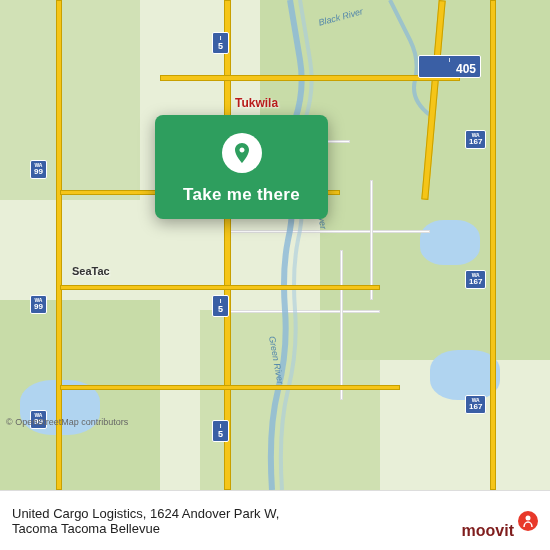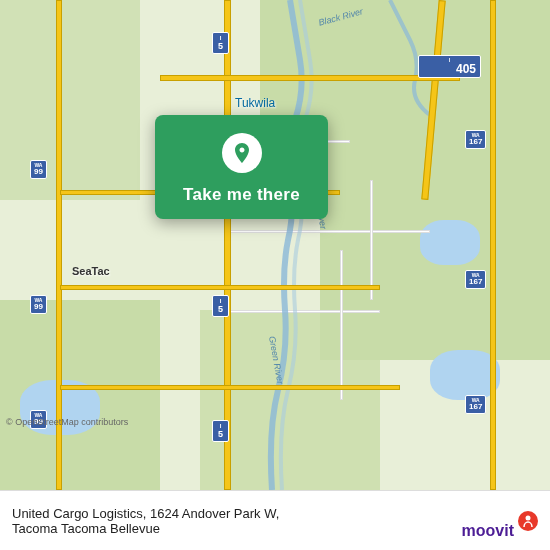--- a/index.html
+++ b/index.html
@@ -76,21 +76,21 @@
     .moovit-logo {
       display: flex;
       align-items: center;
       gap: 4px;
       margin-left: auto;
     }
 
     .moovit-text {
       font-size: 16px;
       font-weight: bold;
-      color: #4c1d95;
+      color: #7f1d1d;
       margin-top: 20px;
     }
 
     .moovit-dot {
       width: 20px;
       height: 20px;
       background: #e8392a;
       border-radius: 50%;
       display: flex;
       align-items: center;
@@ -225,21 +225,21 @@
       <div style="font-size:8px;font-weight:bold;line-height:1;">167</div>
     </div>
   </div>
   <div style="position:absolute;top:395px;left:465px;z-index:6;">
     <div style="background:#3a5fa5;color:#fff;font-size:7px;font-weight:bold;padding:2px 3px;border-radius:2px;border:1.5px solid #fff;text-align:center;">
       <div style="font-size:5px;line-height:1;">WA</div>
       <div style="font-size:8px;font-weight:bold;line-height:1;">167</div>
     </div>
   </div>
 
-  <div style="position:absolute;top:96px;left:235px;font-size:12px;color:#0369a1;font-weight:400;z-index:5;text-shadow:1px 1px 2px #fff;">
+  <div style="position:absolute;top:96px;left:235px;font-size:12px;color:#b91c1c;font-weight:700;z-index:5;text-shadow:1px 1px 2px #fff;">
     <span>Tukwila</span>
   </div>
   <div style="position:absolute;top:265px;left:72px;font-size:11px;color:#333;font-weight:600;z-index:5;text-shadow:1px 1px 2px #fff;">
     <span>SeaTac</span>
   </div>
   <div style="position:absolute;top:12px;left:318px;font-size:9px;color:#5588aa;font-style:italic;z-index:5;transform:rotate(-15deg);">
     <span>Black River</span>
   </div>
   <div style="position:absolute;top:200px;left:295px;font-size:9px;color:#5588aa;font-style:italic;z-index:5;transform:rotate(80deg);">
     <span>Green River</span>

